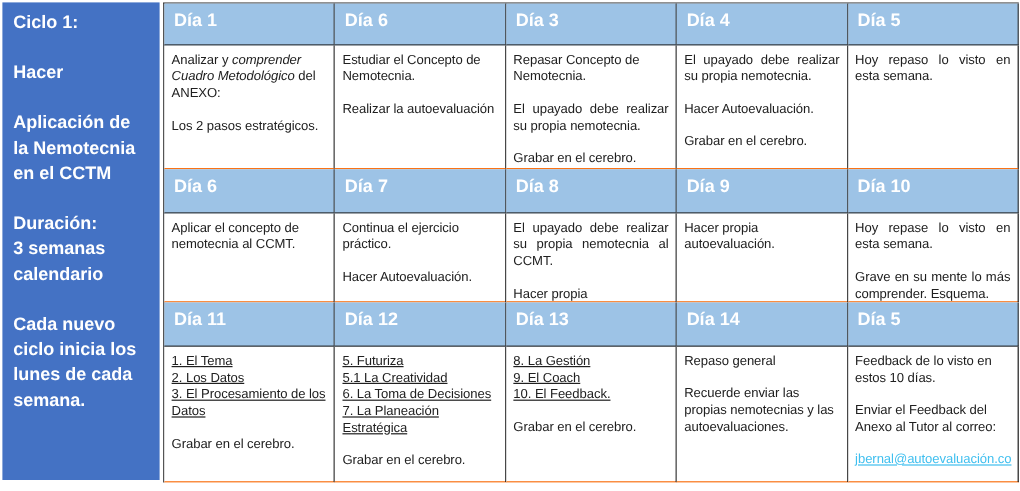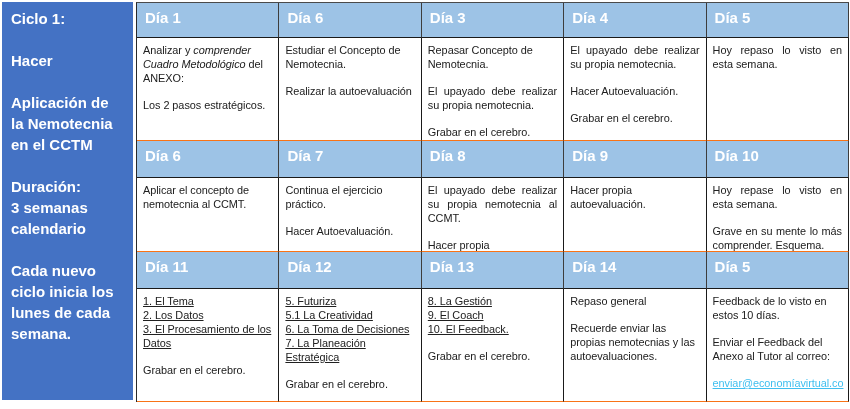--- a/index.html
+++ b/index.html
@@ -193,17 +193,17 @@
         </div>
       </div>
       <div class="cell">
         <div class="block">
           <div class="line"><span class="">Feedback de lo visto en estos 10 días.</span></div>
         </div>
         <div class="block">
           <div class="line"><span class="">Enviar el Feedback del Anexo al Tutor al correo:</span></div>
         </div>
         <div class="block">
-          <div class="line"><a class="link">enviar@economíavirtual.co</a></div>
+          <div class="line"><a class="link">jbernal@autoevaluación.co</a></div>
         </div>
       </div>
     </div>
 </div>
 
 </body></html>

